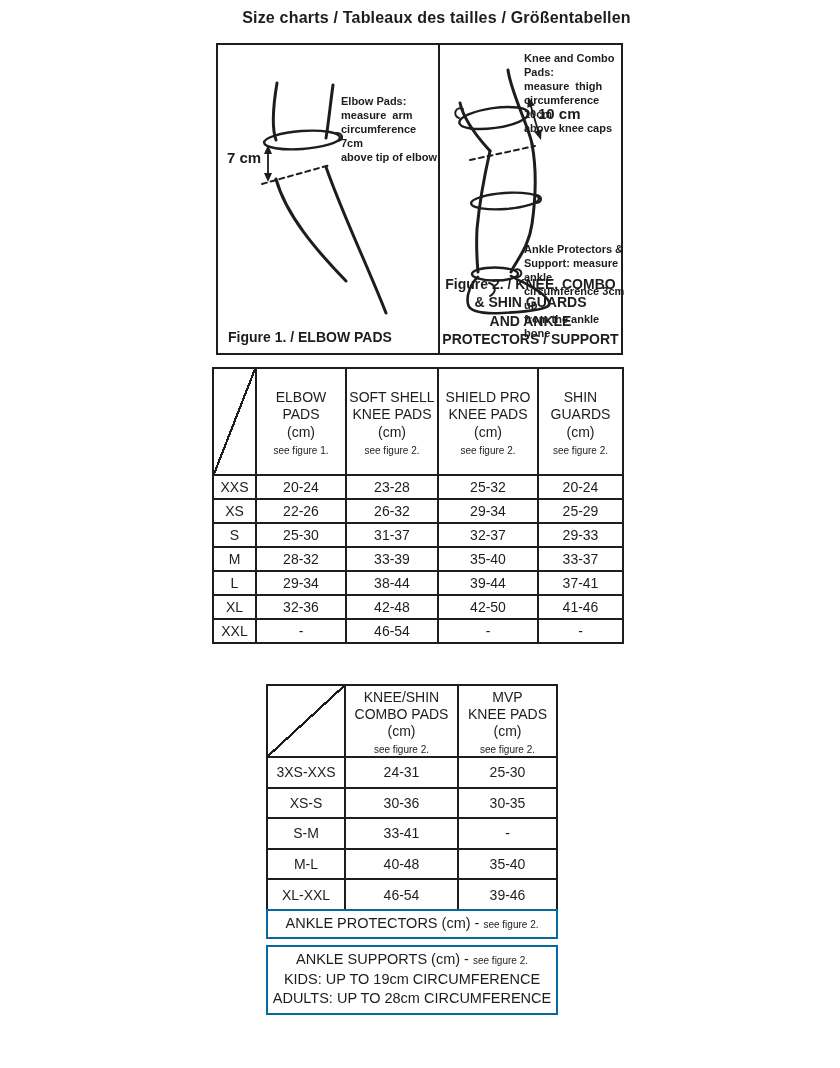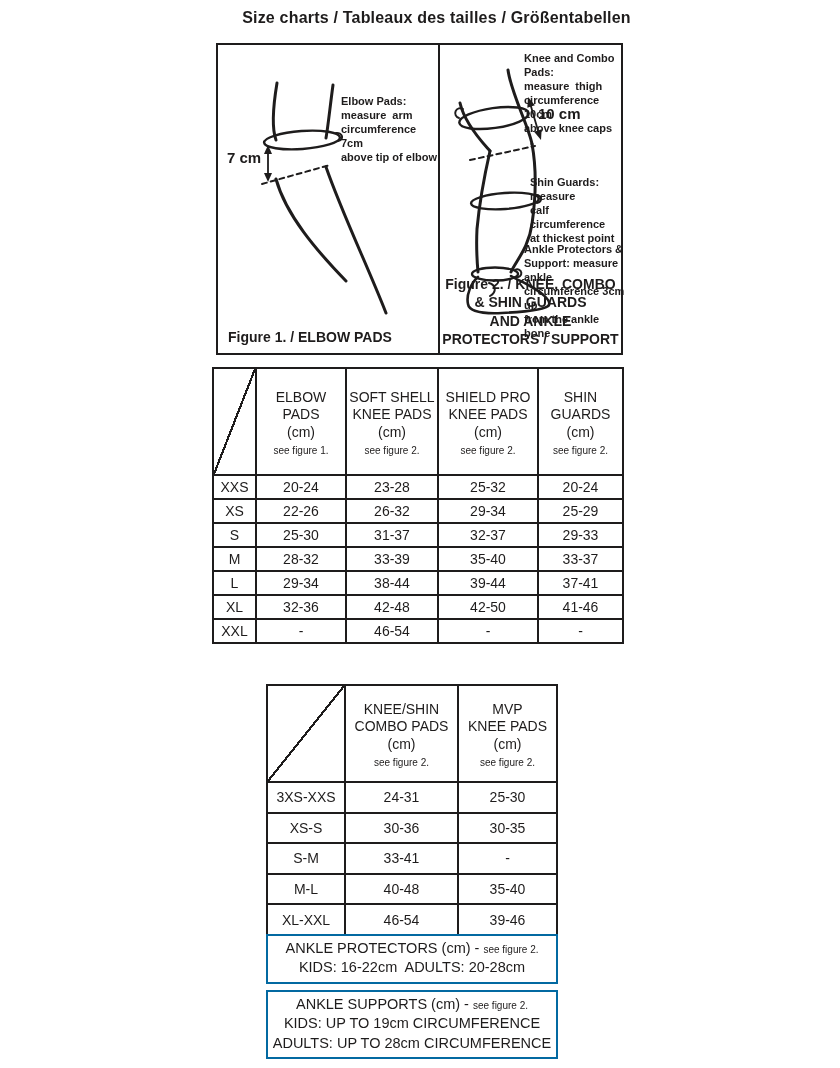--- a/index.html
+++ b/index.html
@@ -64,21 +64,21 @@
     background-image: linear-gradient(to bottom right,
       transparent calc(50% - 1.1px),
       #1e1c1c calc(50% - 1.1px),
       #1e1c1c calc(50% + 1.1px),
       transparent calc(50% + 1.1px));
   }
   .size-cell  { font-size: 14px; }
   .value-cell { font-size: 14px; }
   .tbl1 tbody td { height: 24px; }
   .tbl2 tbody td { height: 30.6px; }
-  .tbl2 .hdr-cell { height: 97px; }
+  .tbl2 .hdr-cell { height: 72px; }
 
   .ankle-box {
     border: 2px solid #0369a1;
     text-align: center;
     padding: 3px 2px 4px 2px;
     background: #fff;
   }
   .ankle-box.protectors { margin-top: -2px; }
   .ankle-box.supports   { margin-top: 6px; }
   .ankle-line { font-size: 14.5px; line-height: 1.34; white-space: pre; }
@@ -145,23 +145,20 @@
 
         <path d="M 38,232 C 31,238 26,250 28,259 C 29,266 40,269 62,268 C 82,267 106,265 109,260 C 111,255 101,247 90,241 C 83,237 76,234 71,231" stroke-width="2.6"></path>
 
         <path d="M 49,238 c 7,2 8,9 1,13" stroke-width="2"></path>
       </svg>
       <div class="fig-note" style="left:84px; top:7px; width:100px;">Knee and Combo Pads:
 measure  thigh
 circumference 10cm
 above knee caps</div>
       <div class="fig-measure" style="left:98px; top:60px;">10 cm</div>
-      <div class="fig-note" style="left:90px; top:131px; width:95px;">Shin Guards: measure
-calf circumference
-at thickest point</div>
       <div class="fig-note" style="left:84px; top:198px; width:101px;">Ankle Protectors &amp;
 Support: measure ankle
 circumference 3cm up
 from the ankle bone</div>
       <div class="fig-caption right-cap">Figure 2. / KNEE, COMBO &amp; SHIN GUARDS
 AND ANKLE PROTECTORS / SUPPORT</div>
     </div>
   </div>
 
   <table class="tbl1">
@@ -302,21 +299,20 @@
         <tr>
           <td class="size-cell">XL-XXL</td>
           <td class="value-cell">46-54</td>
           <td class="value-cell">39-46</td>
         </tr>
       </tbody>
     </table>
 
     <div class="ankle-box protectors">
       <div class="ankle-line"><span>ANKLE PROTECTORS (cm) - </span><span class="ankle-note">see figure 2.</span></div>
-      <div class="ankle-line">KIDS: 16-22cm  ADULTS: 20-28cm</div>
     </div>
 
     <div class="ankle-box supports">
       <div class="ankle-line"><span>ANKLE SUPPORTS (cm) - </span><span class="ankle-note">see figure 2.</span></div>
       <div class="ankle-line">KIDS: UP TO 19cm CIRCUMFERENCE</div>
       <div class="ankle-line">ADULTS: UP TO 28cm CIRCUMFERENCE</div>
     </div>
   </div>
 
 </div>

